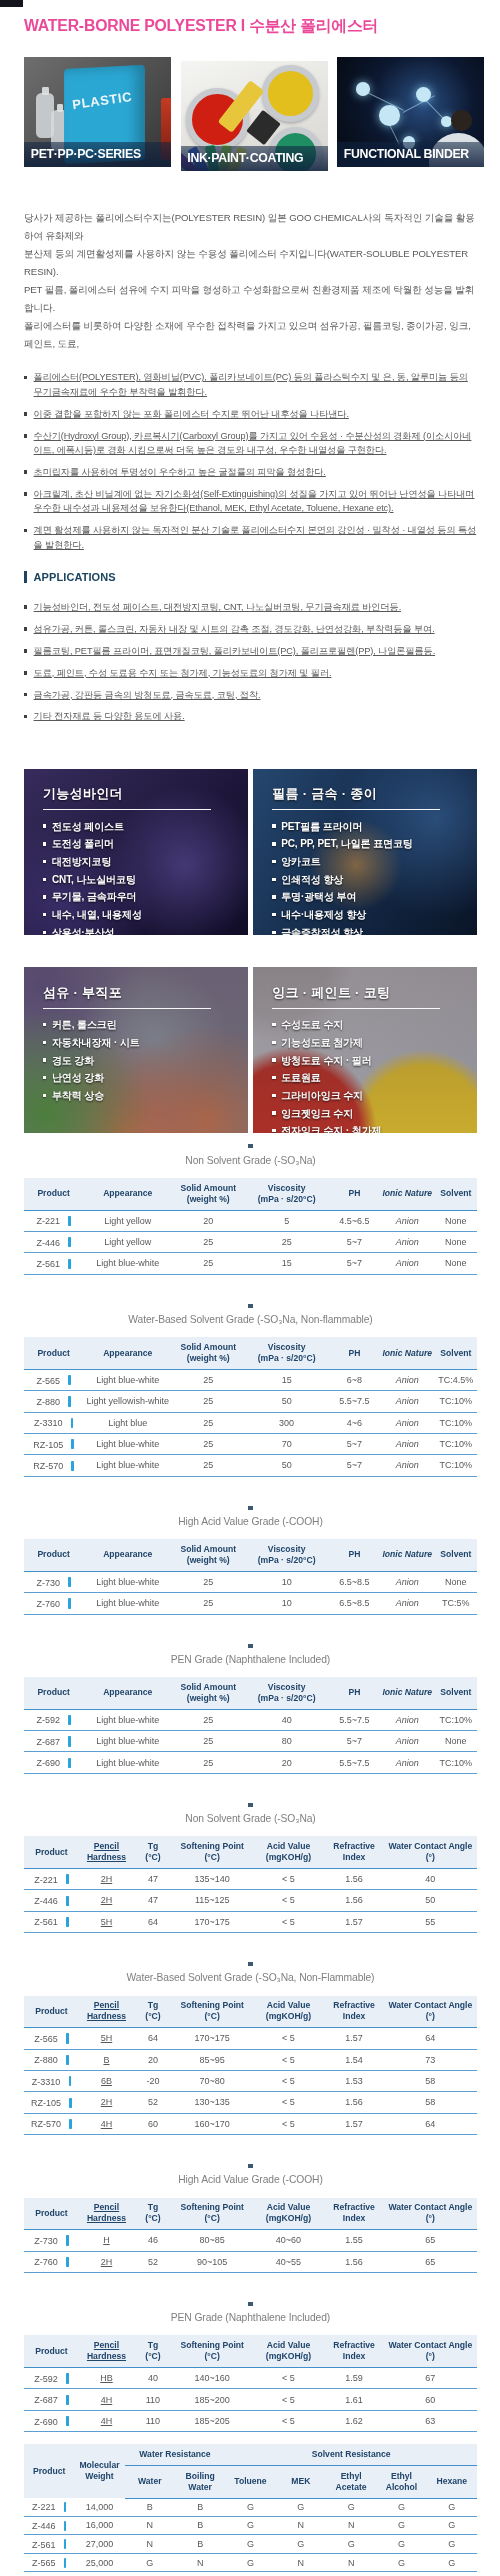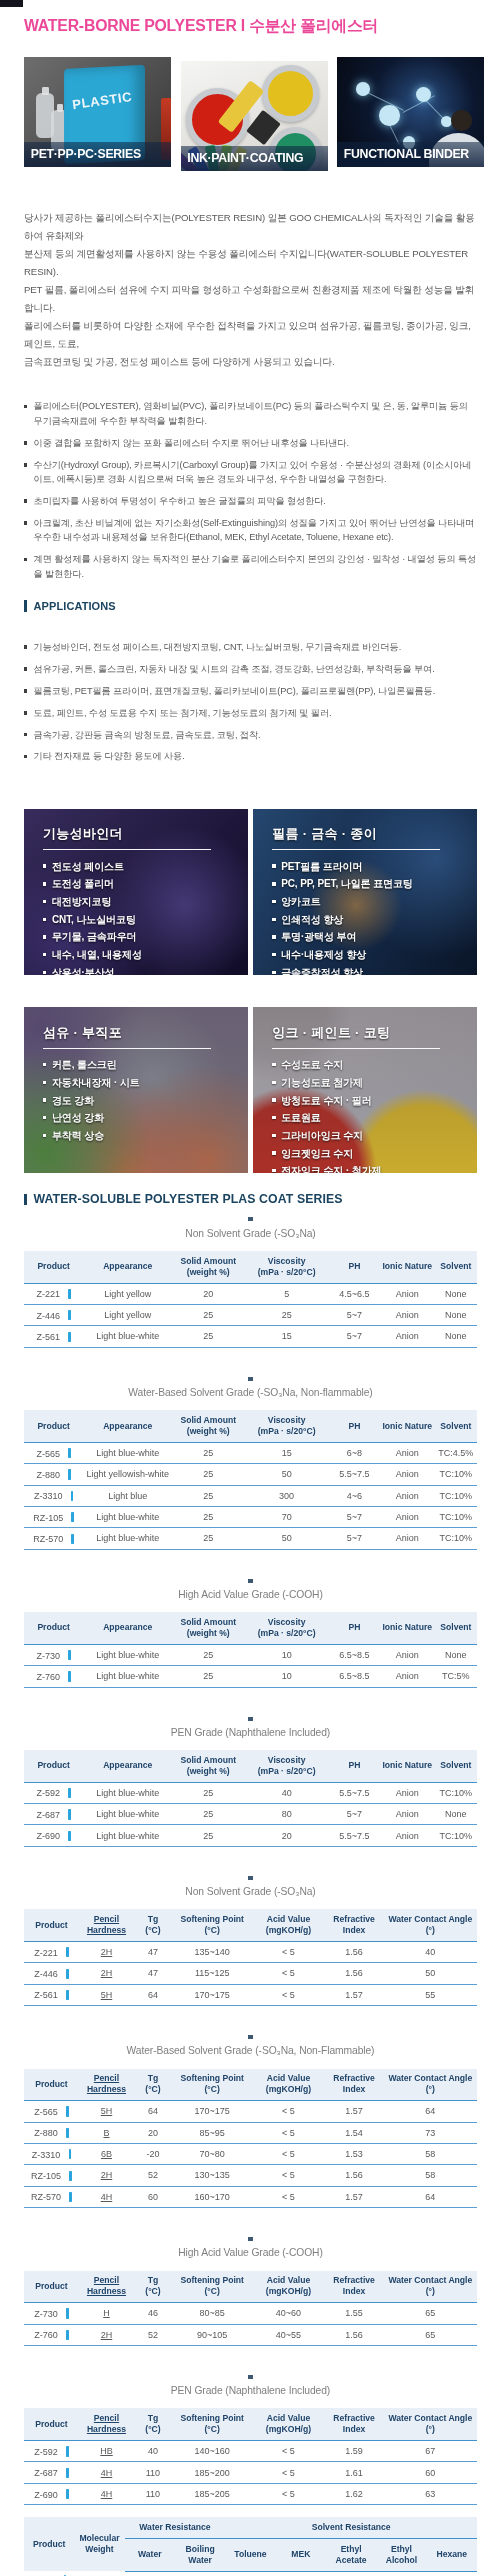--- a/index.html
+++ b/index.html
@@ -41,21 +41,21 @@
   .intro{margin:34px 24px 0;}
   .intro-line{font-size:9.6px;line-height:18px;color:#595959;letter-spacing:-0.1px;}
 
   
   .sec-head{display:flex;align-items:center;gap:6.8px;margin:19px 24px 0;}
   .sec-head .hbar{width:2.7px;height:11.6px;background:#1b4460;flex:0 0 auto;}
   .sec-head .htxt{color:#1b4460;font-weight:700;font-size:11px;letter-spacing:0.1px;}
   .sec-head.big .htxt{font-size:12.3px;}
 
   
-  .blist{margin:28px 24px 0;}
+  .blist{margin:17px 24px 0;text-decoration:underline;}
   .bitem{display:flex;gap:6.2px;margin-bottom:7.5px;}
   .sq{width:3.4px;height:3.4px;background:#3f3f3f;margin-top:5.5px;flex:0 0 auto;}
   .litxt{font-size:9.2px;line-height:14.4px;color:#595959;letter-spacing:-0.1px;}
 
   
   .tiles{display:grid;grid-template-columns:1fr 1fr;gap:5.5px;margin:18px 24px 0;}
   .tile{position:relative;height:166px;overflow:hidden;margin-top:27px;}
   .tile-inner{position:absolute;inset:0;padding:16.4px 0 0 19px;}
   .tile-title{color:#fff;font-size:13px;font-weight:700;letter-spacing:0.3px;padding-bottom:6.2px;margin-bottom:8.2px;border-bottom:0.7px solid rgba(255,255,255,.95);width:168px;text-shadow:0 0.7px 2.1px rgba(0,0,0,.7);}
   .tile-item{display:flex;gap:5.5px;align-items:center;margin-bottom:2.7px;}
@@ -76,21 +76,21 @@
   table.gtable{width:453px;margin:12.3px 24px 0;border-collapse:collapse;table-layout:fixed;}
   .gtable th{background:#e9eff6;color:#20456b;font-weight:700;font-size:8.6px;line-height:11px;padding:4.8px 2.1px;white-space:pre-line;border-bottom:1.4px solid #4191cc;text-align:center;}
   .gtable td{text-align:center;color:#595959;font-size:9px;padding:4.8px 2.1px;border-bottom:1.4px solid #5b9fd4;}
   .gtable .prod span{vertical-align:middle;}
   .pbar{display:inline-block;width:2.7px;height:10.3px;background:#2aa4dd;margin-left:8.2px;vertical-align:middle;border-radius:0.7px;}
   .spec th:nth-child(1),.spec td:nth-child(1){width:13%;}
   .spec th:nth-child(2),.spec td:nth-child(2){width:20%;}
   .spec th:nth-child(3),.spec td:nth-child(3){width:16%;}
   .spec th:nth-child(4),.spec td:nth-child(4){width:19%;}
   .spec th:nth-child(5),.spec td:nth-child(5){width:11%;}
-  .spec th:nth-child(6),.spec td:nth-child(6){width:12%;}
+  .spec th:nth-child(6),.spec td:nth-child(6){width:12%;font-style:italic;}
   .spec th:nth-child(7),.spec td:nth-child(7){width:9%;}
   .prop th:nth-child(1),.prop td:nth-child(1){width:12%;}
   .prop th:nth-child(2),.prop td:nth-child(2){width:12%;text-decoration:underline;}
   .prop th:nth-child(3),.prop td:nth-child(3){width:8%;}
   .prop th:nth-child(4),.prop td:nth-child(4){width:18%;}
   .prop th:nth-child(5),.prop td:nth-child(5){width:16%;}
   .prop th:nth-child(6),.prop td:nth-child(6){width:13%;}
   .prop th:nth-child(7),.prop td:nth-child(7){width:21%;}
   .res{margin-top:23px;}
   .res td:nth-child(1){width:12%;} .res td:nth-child(2){width:14%;}
@@ -146,21 +146,20 @@
       <div class="coat"></div>
       <figcaption class="cap">FUNCTIONAL BINDER</figcaption>
     </figure>
   </div>
 
   <div class="intro">
       <div class="intro-line"><span>당사가 제공하는 폴리에스터수지는(POLYESTER RESIN) 일본 GOO CHEMICAL사의 독자적인 기술을 활용하여 유화제와</span></div>
       <div class="intro-line"><span>분산제 등의 계면활성제를 사용하지 않는 수용성 폴리에스터 수지입니다(WATER-SOLUBLE POLYESTER RESIN).</span></div>
       <div class="intro-line"><span>PET 필름, 폴리에스터 섬유에 수지 피막을 형성하고 수성화함으로써 친환경제품 제조에 탁월한 성능을 발휘합니다.</span></div>
       <div class="intro-line"><span>폴리에스터를 비롯하여 다양한 소재에 우수한 접착력을 가지고 있으며 섬유가공, 필름코팅, 종이가공, 잉크, 페인트, 도료,</span></div>
-      <div class="intro-line"><span>금속표면코팅 및 가공, 전도성 페이스트 등에 다양하게 사용되고 있습니다.</span></div>
     </div>
 
   <div class="blist">
       <div class="bitem">
         <span class="sq"></span>
         <span class="litxt">폴리에스터(POLYESTER), 염화비닐(PVC), 폴리카보네이트(PC) 등의 플라스틱수지 및 은, 동, 알루미늄 등의 무기금속재료에 우수한 부착력을 발휘한다.</span>
       </div>
       <div class="bitem">
         <span class="sq"></span>
         <span class="litxt">이중 결합을 포함하지 않는 포화 폴리에스터 수지로 뛰어난 내후성을 나타낸다.</span>
@@ -334,24 +333,20 @@
             <span class="ttxt">잉크젯잉크 수지</span>
           </div>
           <div class="tile-item">
             <span class="tsq"></span>
             <span class="ttxt">전자잉크 수지 · 첨가제</span>
           </div>
         </div>
       </div>
     </div>
 
-  <div class="sec-head big">
-    <span class="hbar"></span>
-    <span class="htxt">WATER-SOLUBLE POLYESTER PLAS COAT SERIES</span>
-  </div>
 
   <div>
       <div class="grade-head first">
         <span class="gsq"></span>
         <span class="gtxt">Non Solvent Grade (-SO₃Na)</span>
       </div>
       <table class="gtable spec">
         <thead>
           <tr>
             <th>Product</th>

